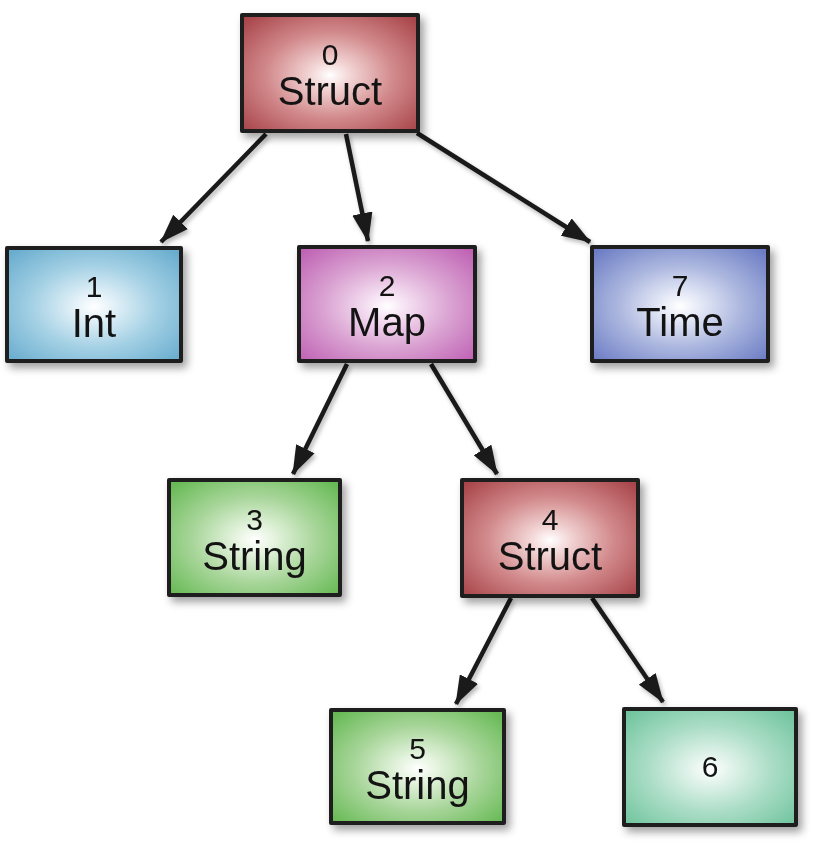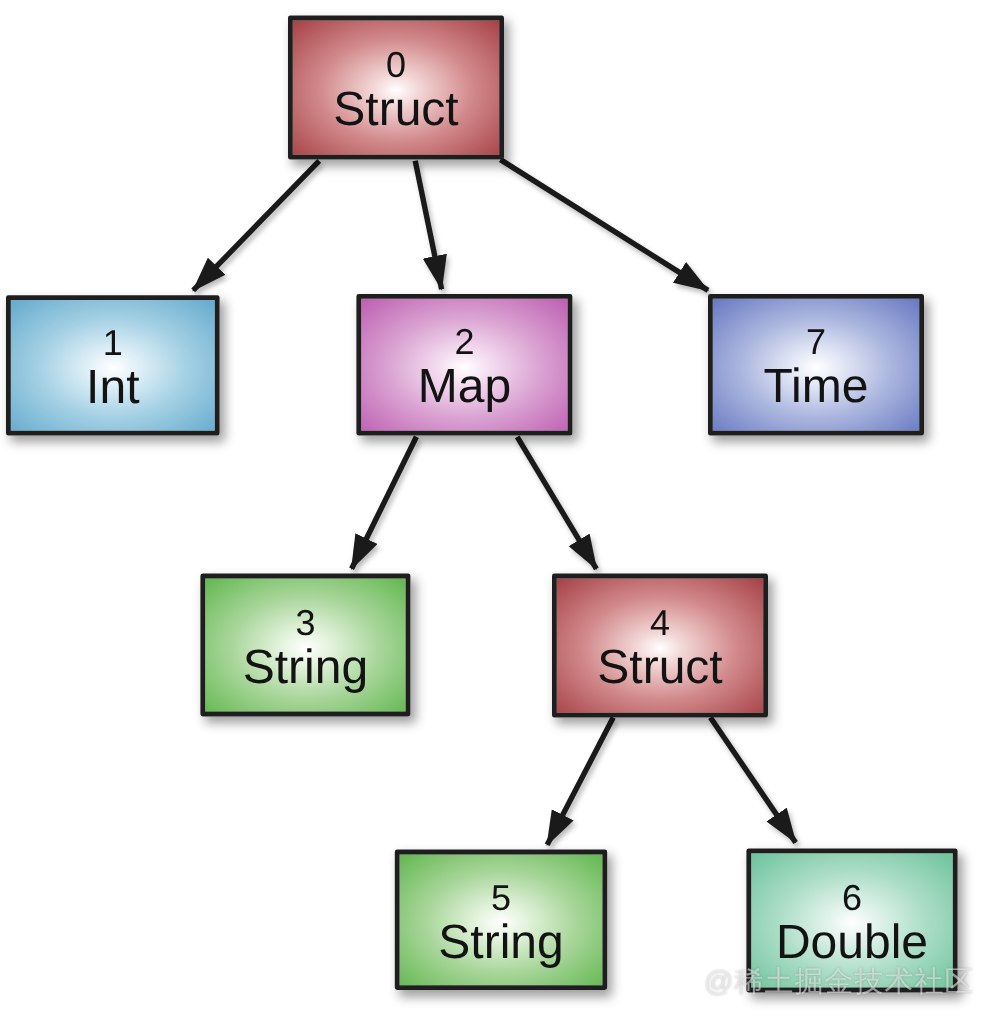--- a/index.html
+++ b/index.html
@@ -94,17 +94,15 @@
       <div class="node node-struct" style="left: 460px; top: 478px; width: 180px; height: 120px;">
         <div class="node-id">4</div>
         <div class="node-label">Struct</div>
       </div>
       <div class="node node-string" style="left: 329px; top: 708px; width: 177px; height: 117px;">
         <div class="node-id">5</div>
         <div class="node-label">String</div>
       </div>
       <div class="node node-double" style="left: 622px; top: 707px; width: 176px; height: 120px;">
         <div class="node-id">6</div>
-        <div class="node-label">Double</div>
       </div>
     </div>
-  <div id="watermark">@稀土掘金技术社区</div>
 </div>
 
 </body></html>

